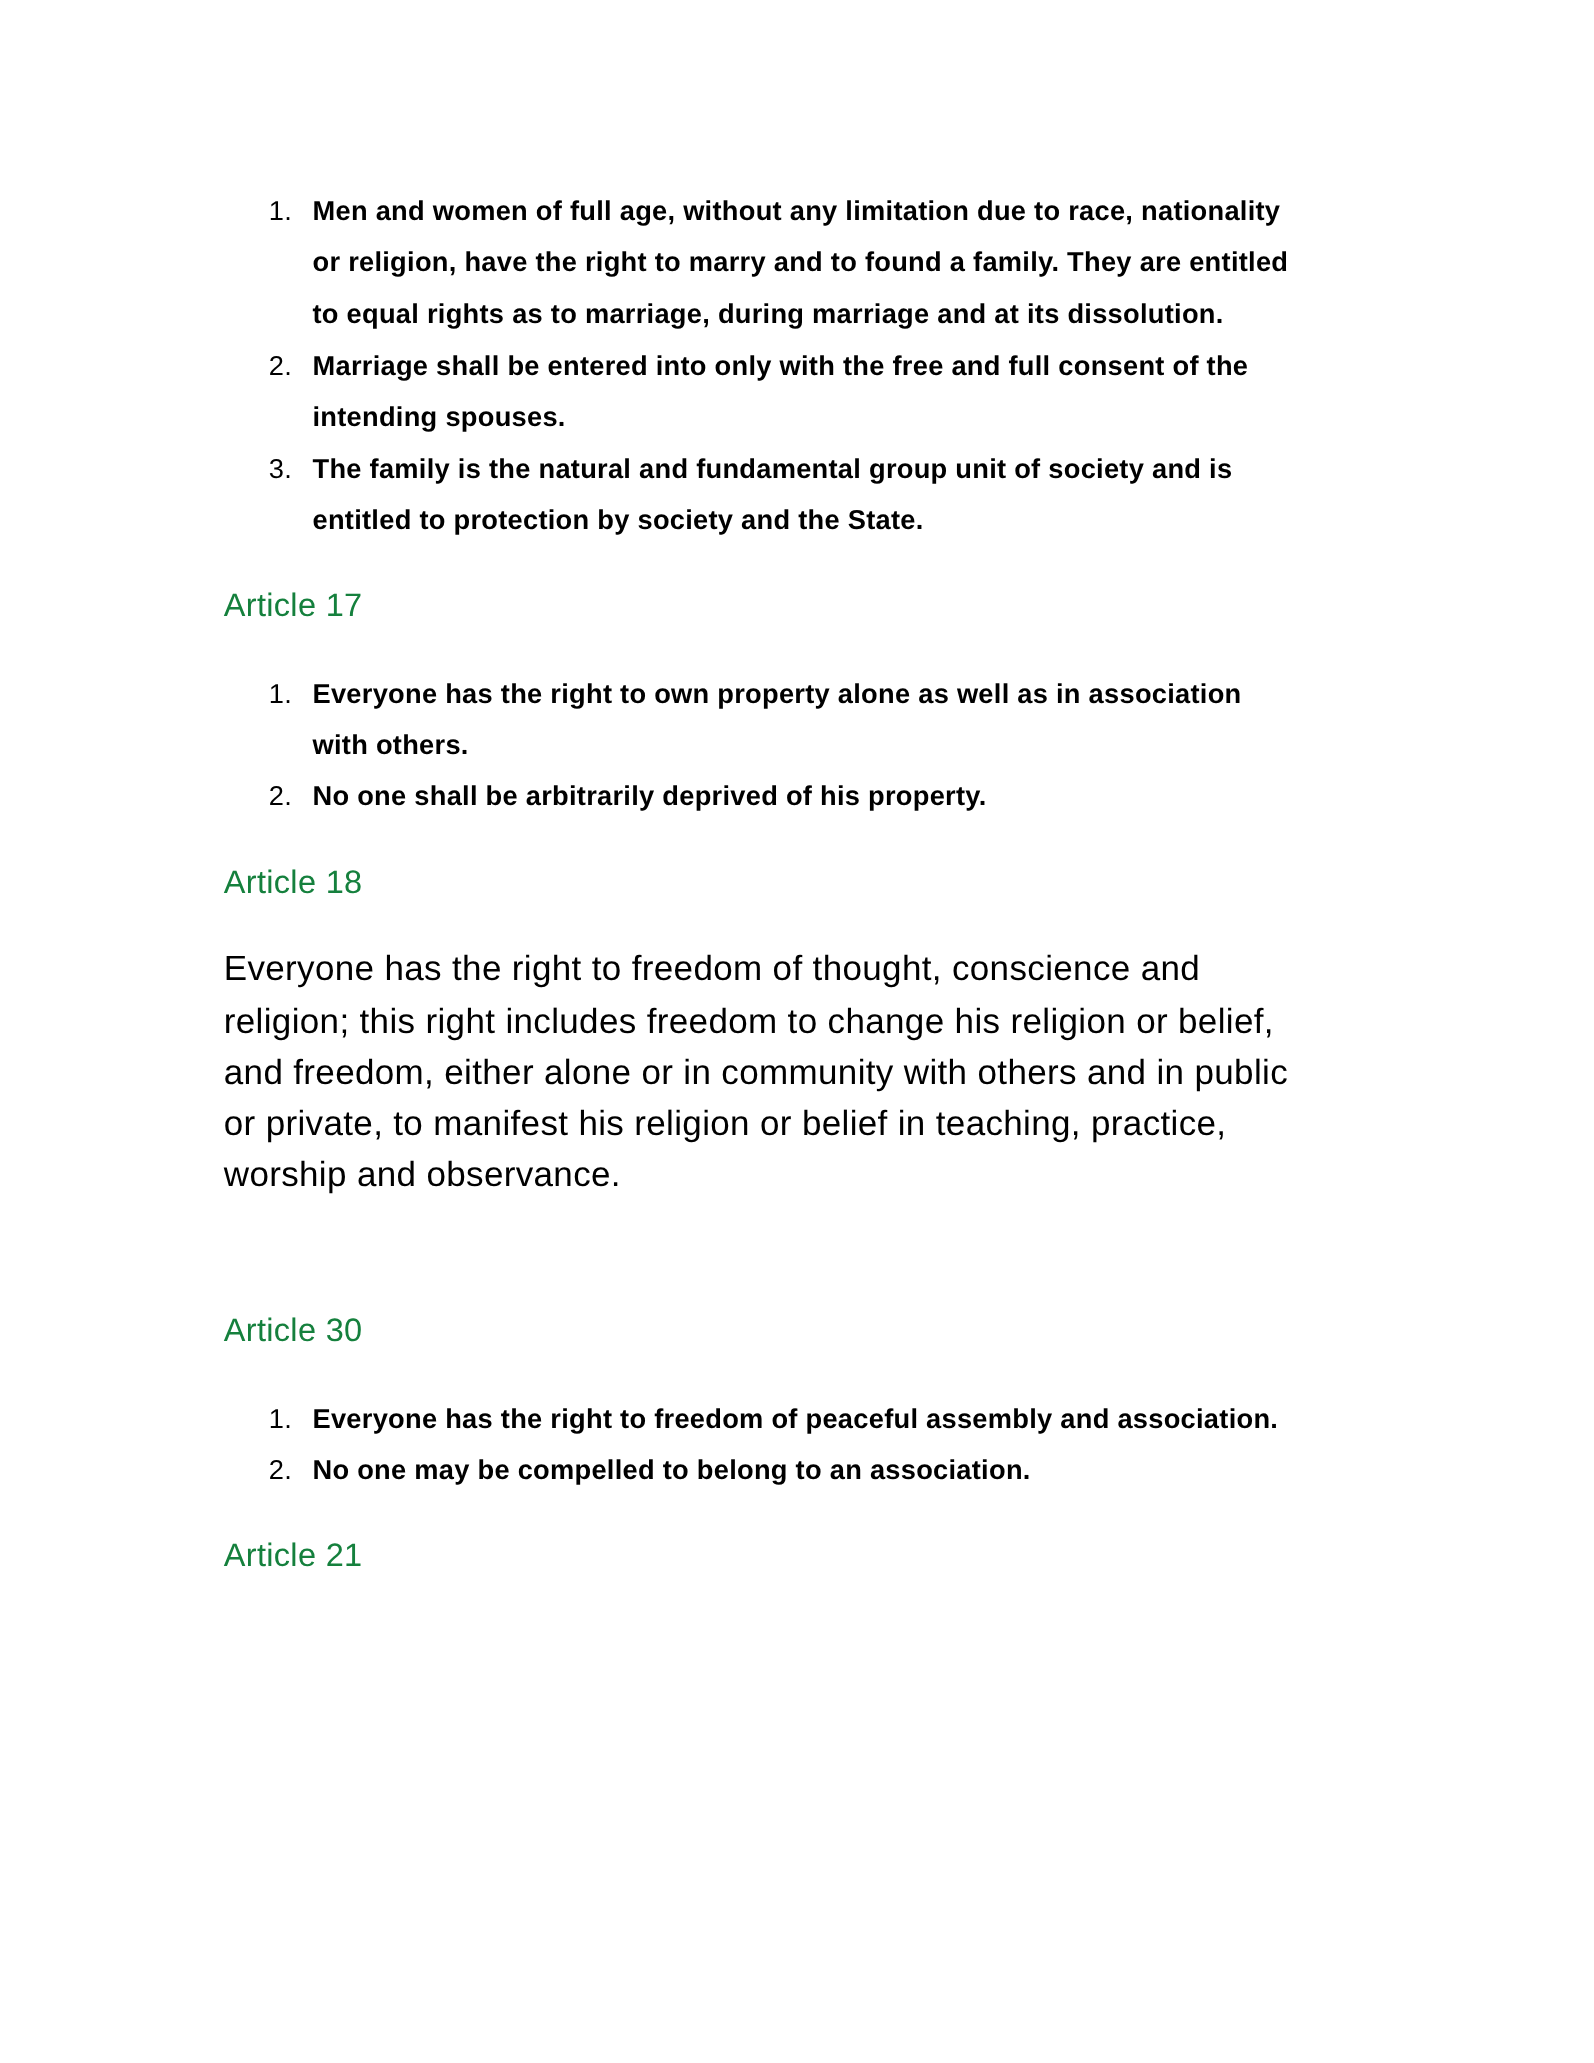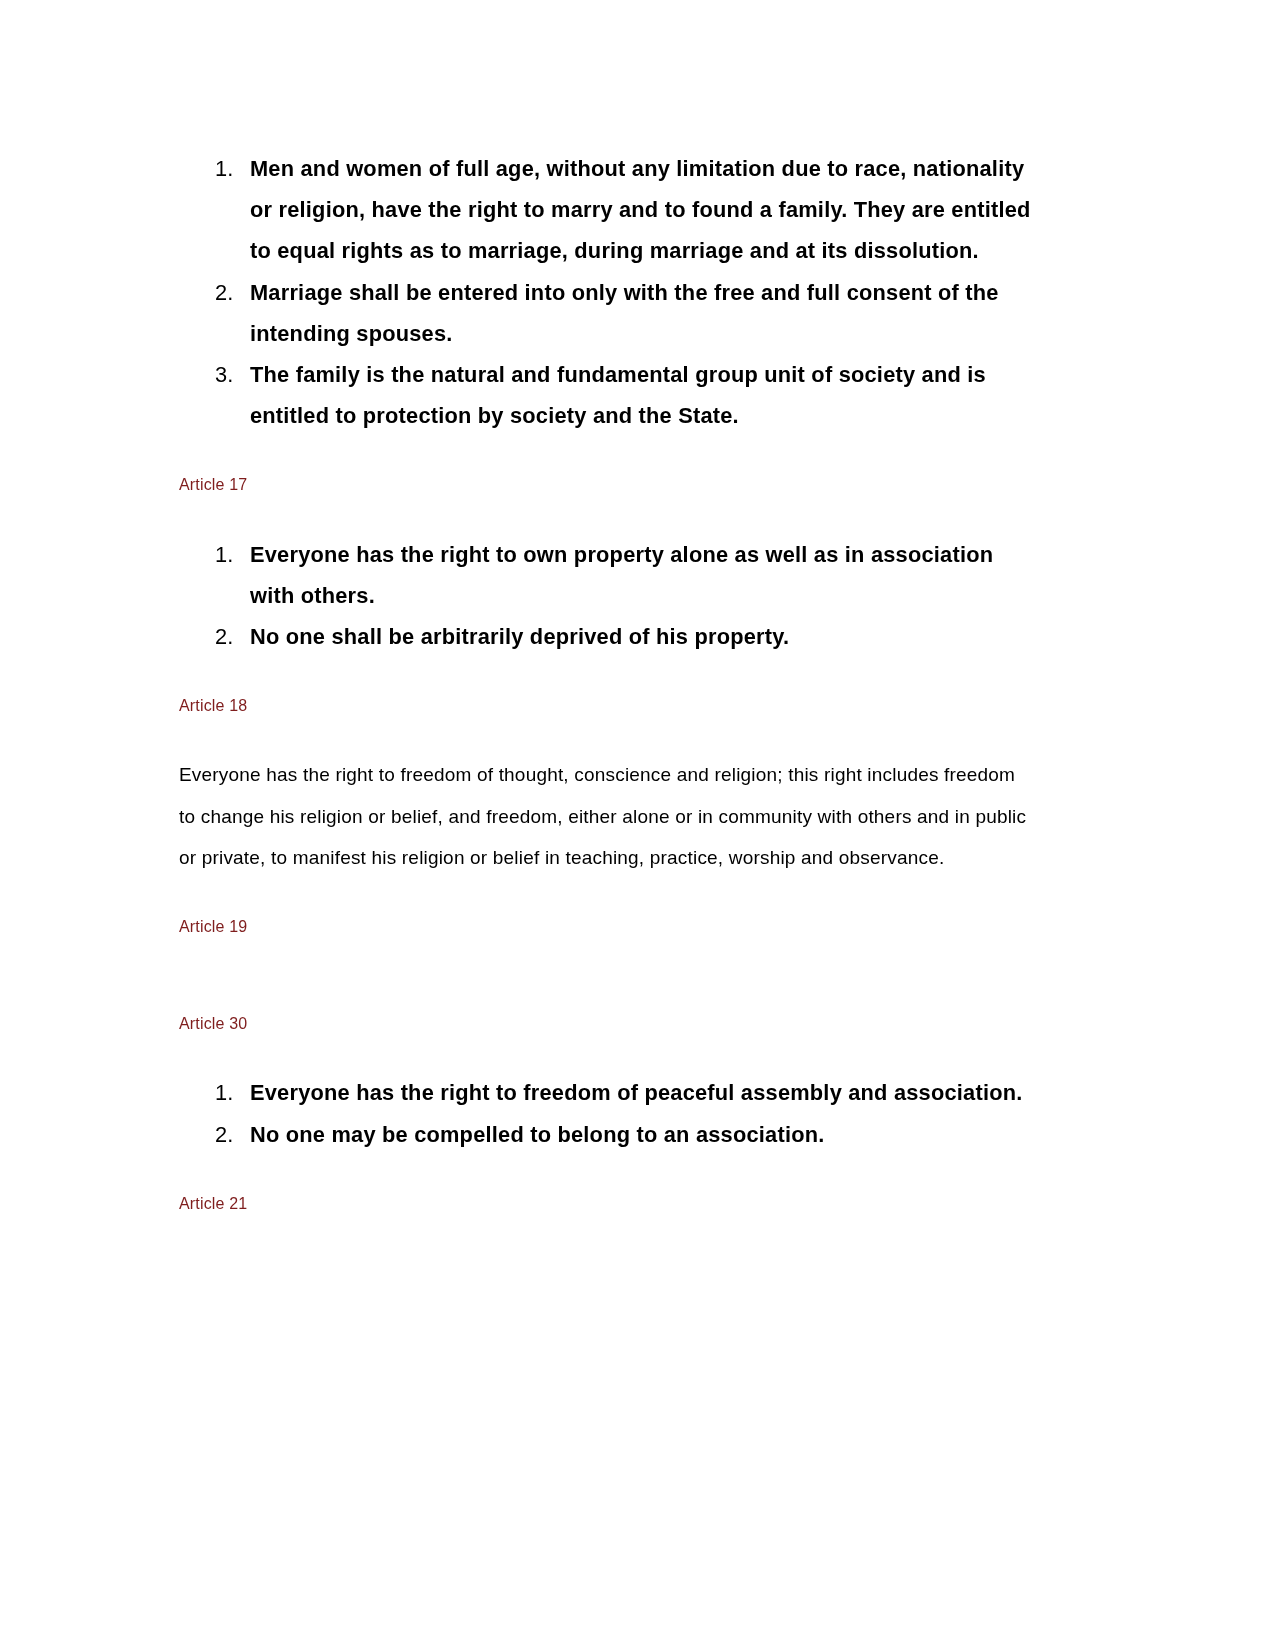--- a/index.html
+++ b/index.html
@@ -53,31 +53,31 @@
   ol.doc-list > li > .li-text {
     display: block;
     font-weight: bold;
   }
 
   
   .list-block { margin: 0; }
 
   
   .article-heading {
-    font-size: 16px;
+    font-size: 26px;
     line-height: 41.2px;
-    color: #7f1d1d;
+    color: #15803d;
     margin: 0;
     font-weight: normal;
     letter-spacing: 0.01em;
   }
 
   
   .body-para {
-    font-size: 19px;
+    font-size: 28px;
     line-height: 41.2px;
     color: #000000;
     margin: 0;
     letter-spacing: 0.01em;
     text-align: left;
   }
 
   
   .sp-heading-before { height: 28px; }
   .sp-heading-after  { height: 28px; }
@@ -127,21 +127,20 @@
     <div class="sp-heading-before"></div>
 
     <p class="article-heading">Article 18</p>
 
     <div class="sp-heading-after"></div>
 
     <p class="body-para">Everyone has the right to freedom of thought, conscience and religion; this right includes freedom to change his religion or belief, and freedom, either alone or in community with others and in public or private, to manifest his religion or belief in teaching, practice, worship and observance.</p>
 
     <div class="sp-heading-before"></div>
 
-    <p class="article-heading">Article 19</p>
 
     <div class="sp-heading-after"></div>
 
 
     <div class="sp-heading-before"></div>
 
     <p class="article-heading">Article 30</p>
 
     <div class="sp-heading-after"></div>
 

